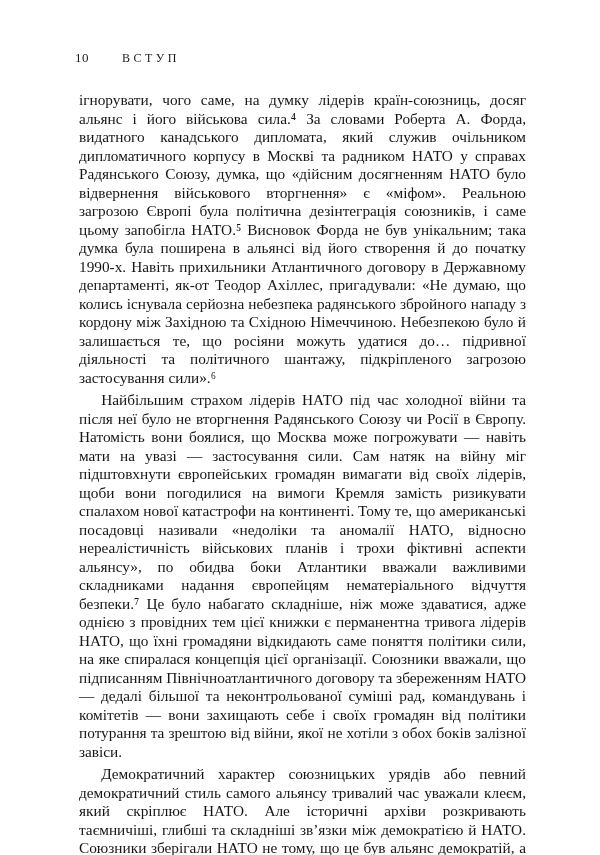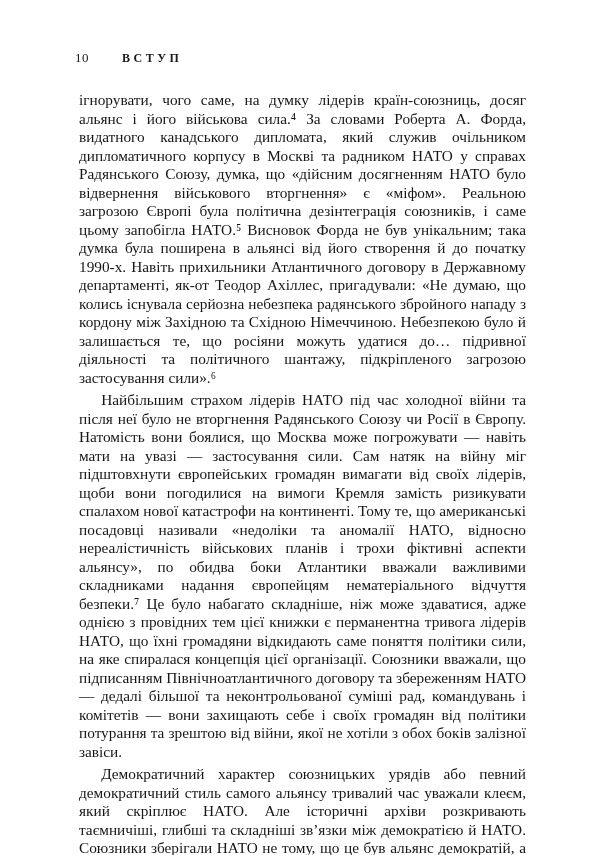--- a/index.html
+++ b/index.html
@@ -25,21 +25,21 @@
     font-size: 13px;
     color: #1b1b1b;
   }
   .page-number {
     min-width: 20px;
     letter-spacing: 0.5px;
   }
   .running-header {
     margin-left: 27px;
     font-size: 12px;
-    font-weight: bold;
+    font-weight: normal;
     letter-spacing: 3.5px;
     text-transform: uppercase;
   }
   .page-body {
     margin-top: 25px;
     text-align: justify;
     font-size: 15.3px;
     line-height: 18.5px;
     hyphens: auto;
     -webkit-hyphens: auto;

